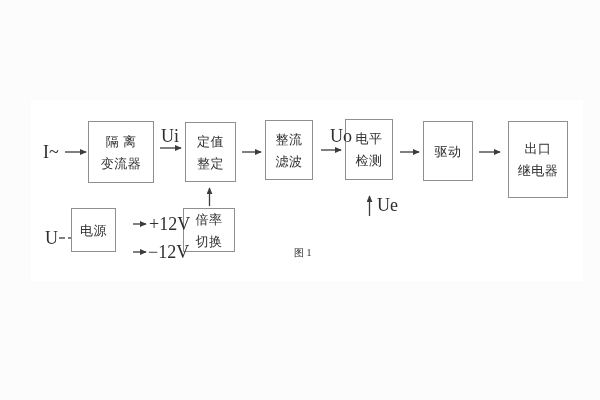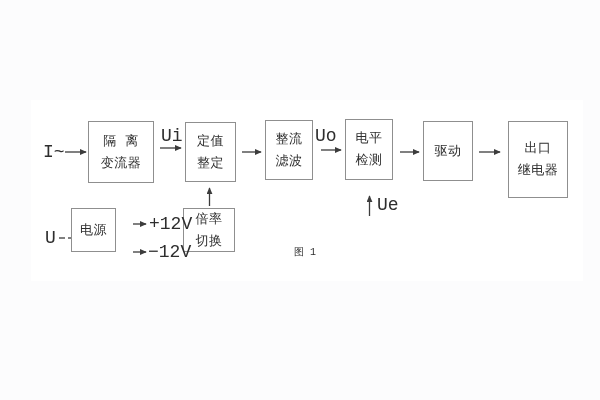--- a/index.html
+++ b/index.html
@@ -1,20 +1,20 @@
 <!DOCTYPE html>
 <html><head>
 <meta charset="utf-8">
 <style>
   html,body{margin:0;padding:0;}
   .stage{
     position:relative;
     width:600px;height:400px;
     background:#fcfcfd;
-    font-family:Liberation Mono, monospace;
+    font-family:Liberation Serif, serif;
     color:#2e2e2e;
     overflow:hidden;
   }
   .canvas{
     position:absolute;
     left:31px;top:100px;width:552px;height:181px;
     background:#ffffff;
   }
   .wires{
     position:absolute;left:0;top:0;width:600px;height:400px;
@@ -111,21 +111,21 @@
   </div>
 
   <div class="box" style="left:183px;top:208px;width:52px;height:44px">
     <span>倍率</span>
     <span>切换</span>
   </div>
 
 
   <div class="lbl" style="left:43px;top:145px">I~</div>
   <div class="lbl" style="left:161px;top:129px">Ui</div>
-  <div class="lbl" style="left:315px;top:129px">Uo</div>
+  <div class="lbl" style="left:330px;top:129px">Uo</div>
   <div class="lbl" style="left:45px;top:231px">U</div>
   <div class="lbl" style="left:149px;top:217px">+12V</div>
   <div class="lbl" style="left:148px;top:245px">−12V</div>
   <div class="lbl" style="left:377px;top:198px">Ue</div>
 
   <div class="caption" style="left:294px;top:245px">图 1</div>
 
 </div>
 
 </body></html>

